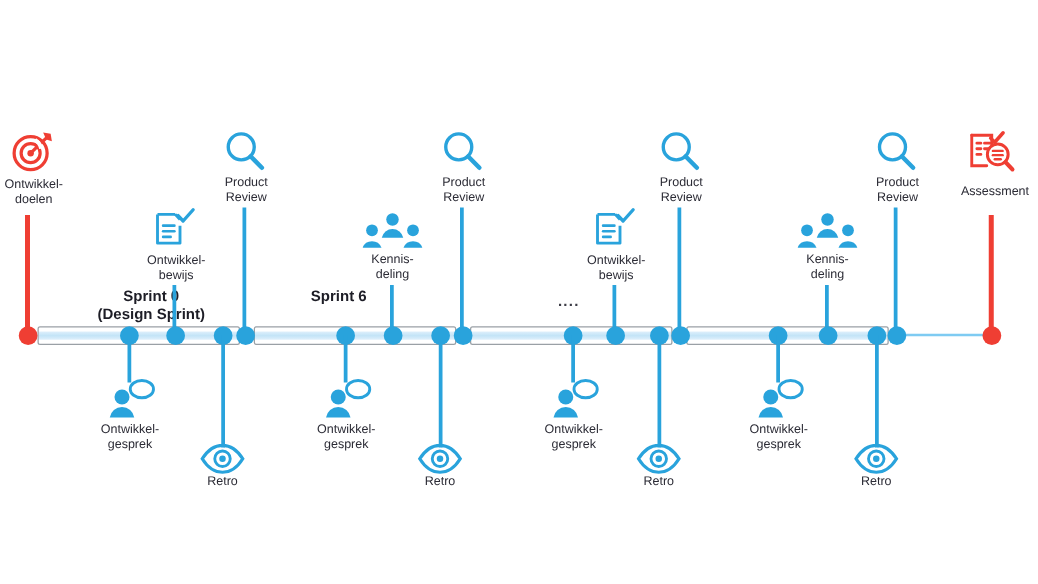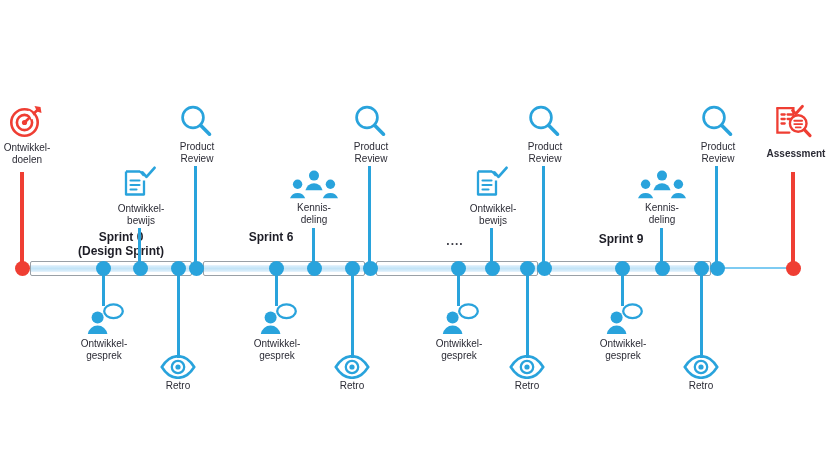--- a/index.html
+++ b/index.html
@@ -65,21 +65,20 @@
   <div class="sprint-bar" style="left:30px;top:261px;width:162px;"></div>
   <div class="sprint-bar" style="left:203px;top:261px;width:162px;"></div>
   <div class="sprint-bar" style="left:376px;top:261px;width:162px;"></div>
   <div class="sprint-bar" style="left:549px;top:261px;width:162px;"></div>
   <div class="tail-line" style="left:711px;top:267px;width:88px;"></div>
 
   <div class="sprint-label" style="left:31px;top:230px;width:180px;">Sprint 0
 (Design Sprint)</div>
   <div class="sprint-label" style="left:215px;top:230px;width:112px;">Sprint 6</div>
   <div class="dots-label" style="left:420px;top:234px;width:70px;">....</div>
-  <div class="sprint-label" style="left:565px;top:232px;width:112px;">Sprint 9</div>
 
   <div class="icon" style="left:8px;top:103px;">
     <svg width="36" height="36" viewBox="0 0 36 36">
       <g fill="none" stroke="#ef3e33" stroke-width="2.6">
         <circle cx="16.5" cy="19.5" r="13.2"></circle>
         <circle cx="16.5" cy="19.5" r="7.6"></circle>
       </g>
       <circle cx="16.5" cy="19.5" r="2.6" fill="#ef3e33"></circle>
       <path d="M16.5 19.5 L31 5.5" stroke="#ef3e33" stroke-width="2.6" fill="none"></path>
       <path d="M26.5 3 L32.5 4 L33.5 10 L29 8.5 Z" fill="#ef3e33"></path>
@@ -102,21 +101,21 @@
       <path d="M18.5 6.5 L21.8 9.8 L28.5 2.2" stroke="#ef3e33" stroke-width="2.8" fill="none" stroke-linecap="round" stroke-linejoin="round"></path>
       <circle cx="24.2" cy="19.5" r="8.3" fill="#ffffff" stroke="#ef3e33" stroke-width="2.4"></circle>
       <g stroke="#ef3e33" stroke-width="1.9" stroke-linecap="round">
         <path d="M20.3 16.7 h7.8"></path>
         <path d="M20.3 20.1 h7.8"></path>
         <path d="M21.8 23.4 h4.8"></path>
       </g>
       <path d="M30.3 25.6 L36 31.6" stroke="#ef3e33" stroke-width="3.2" stroke-linecap="round"></path>
     </svg>
   </div>
-  <div class="cap" style="left:762px;top:148px;width:68px;font-weight:bold;">Assessment</div>
+  <div class="cap" style="left:762px;top:148px;width:68px;">Assessment</div>
   <div class="stem red" style="left:791px;top:172px;height:95px;"></div>
   <div class="node red" style="left:786px;top:261px;"></div>
 
   <div class="icon" style="left:122px;top:166px;">
     <svg width="36" height="34" viewBox="0 0 36 34">
       <g stroke="#29a3dc" stroke-width="2.3" fill="none" stroke-linejoin="round">
         <path d="M4 5.5 h14 v-0.2"></path>
         <path d="M4 5.5 v23 h18 v-14"></path>
         <path d="M18 5.3 L22 9.6"></path>
       </g>

